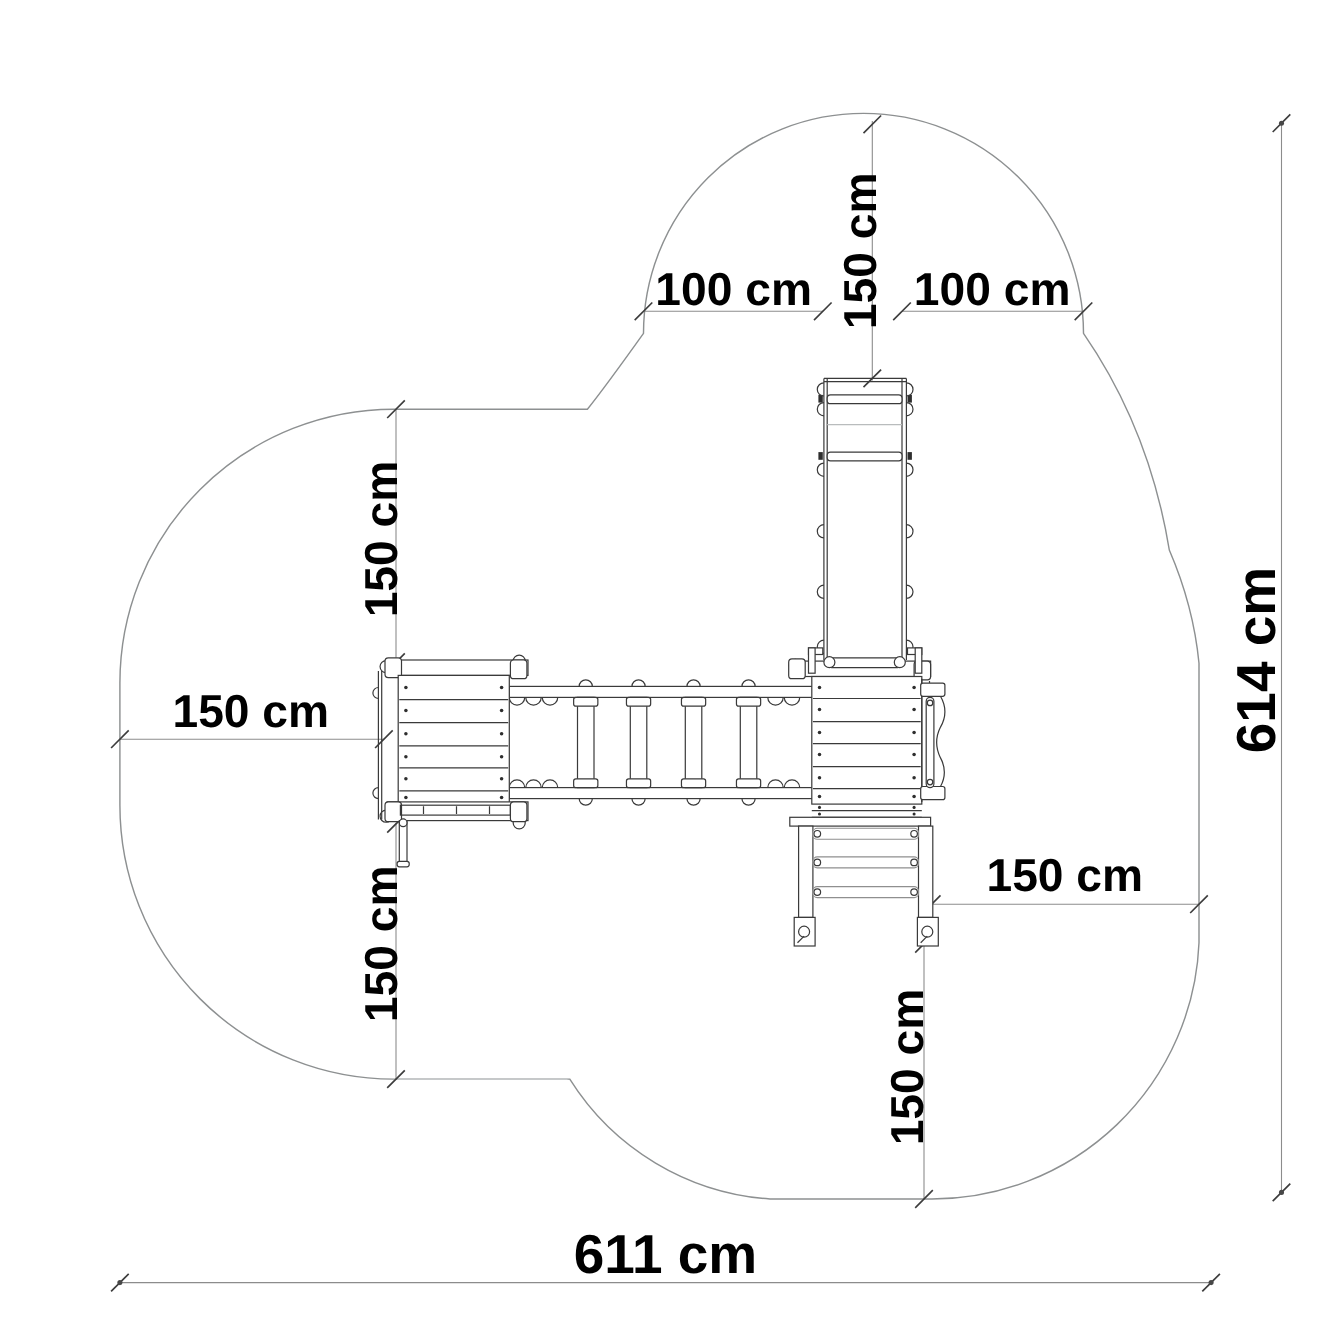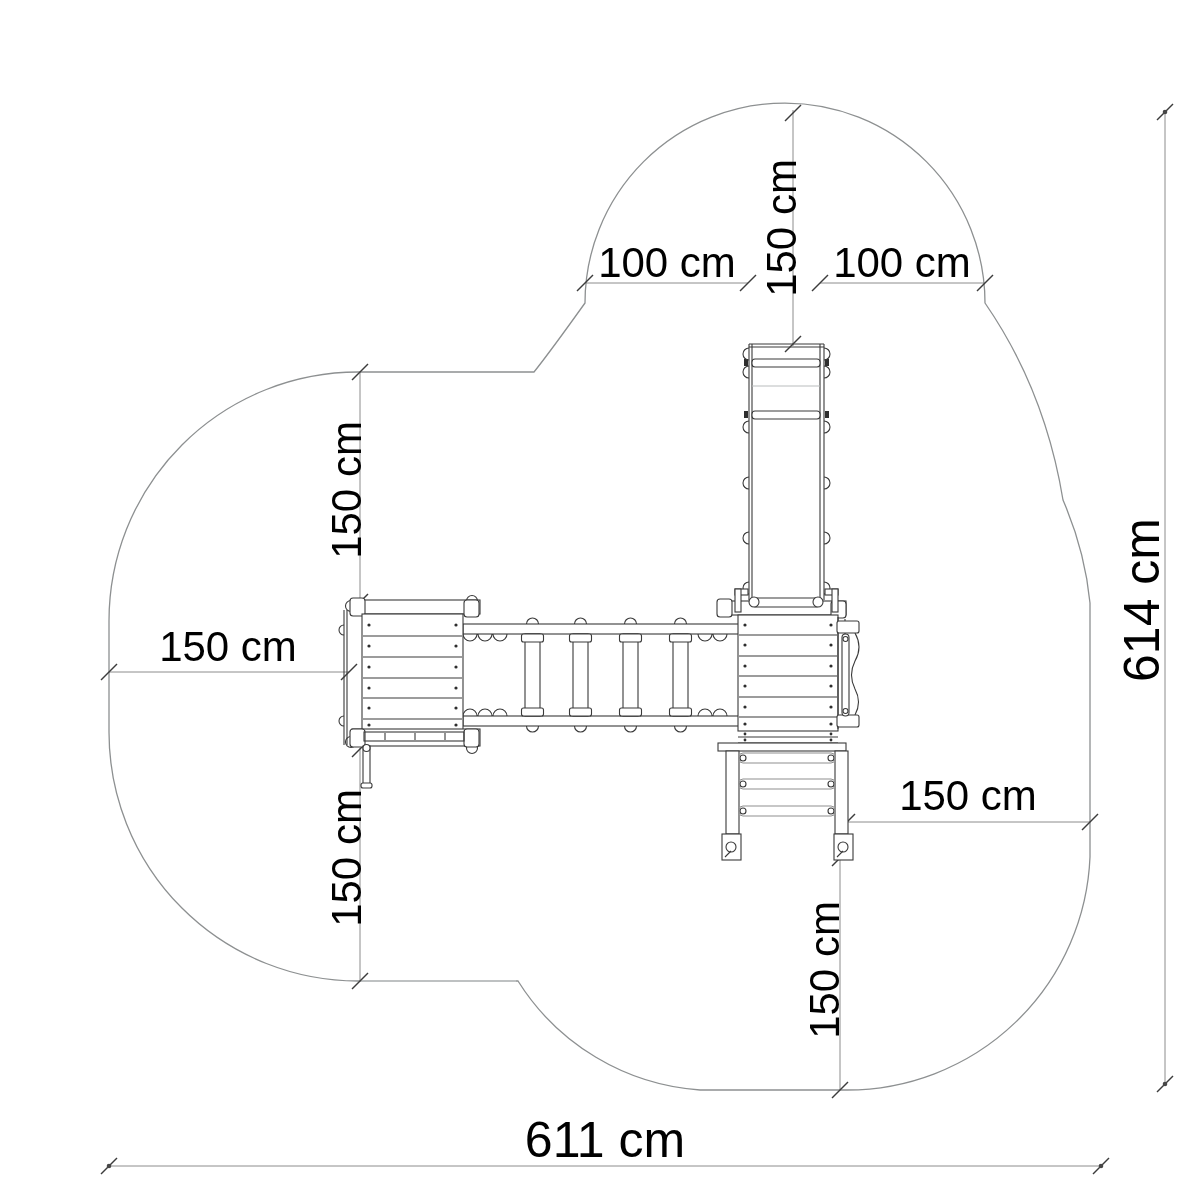--- a/index.html
+++ b/index.html
@@ -1,16 +1,16 @@
 <!DOCTYPE html>
 <html><head>
 <meta charset="utf-8">
 <style>
   html,body{margin:0;padding:0;background:#ffffff;}
-  .stage{width:1200px;height:1200px;position:relative;background:#fff;overflow:hidden;}
+  .stage{width:1200px;height:1200px;position:relative;background:#fff;overflow:hidden;font-weight:bold;}
   svg{display:block;}
   .outline{fill:none;stroke:#8d9091;stroke-width:1.3;}
   .liteseg{stroke:#c6c9ca;stroke-width:1.6;}
   .dimline{stroke:#8c8c8c;stroke-width:1;fill:none;}
   .tick{stroke:#3c3c3c;stroke-width:1.5;}
   .enddot{fill:#474747;}
   .dimtext{font-family:"Liberation Sans",sans-serif;font-size:42px;fill:#000;}
   .dimtext.big{font-size:50px;}
   .s{stroke:#3a3a3a;stroke-width:1.1;fill:none;}
   .sf{stroke:#3a3a3a;stroke-width:1.1;fill:#ffffff;}

